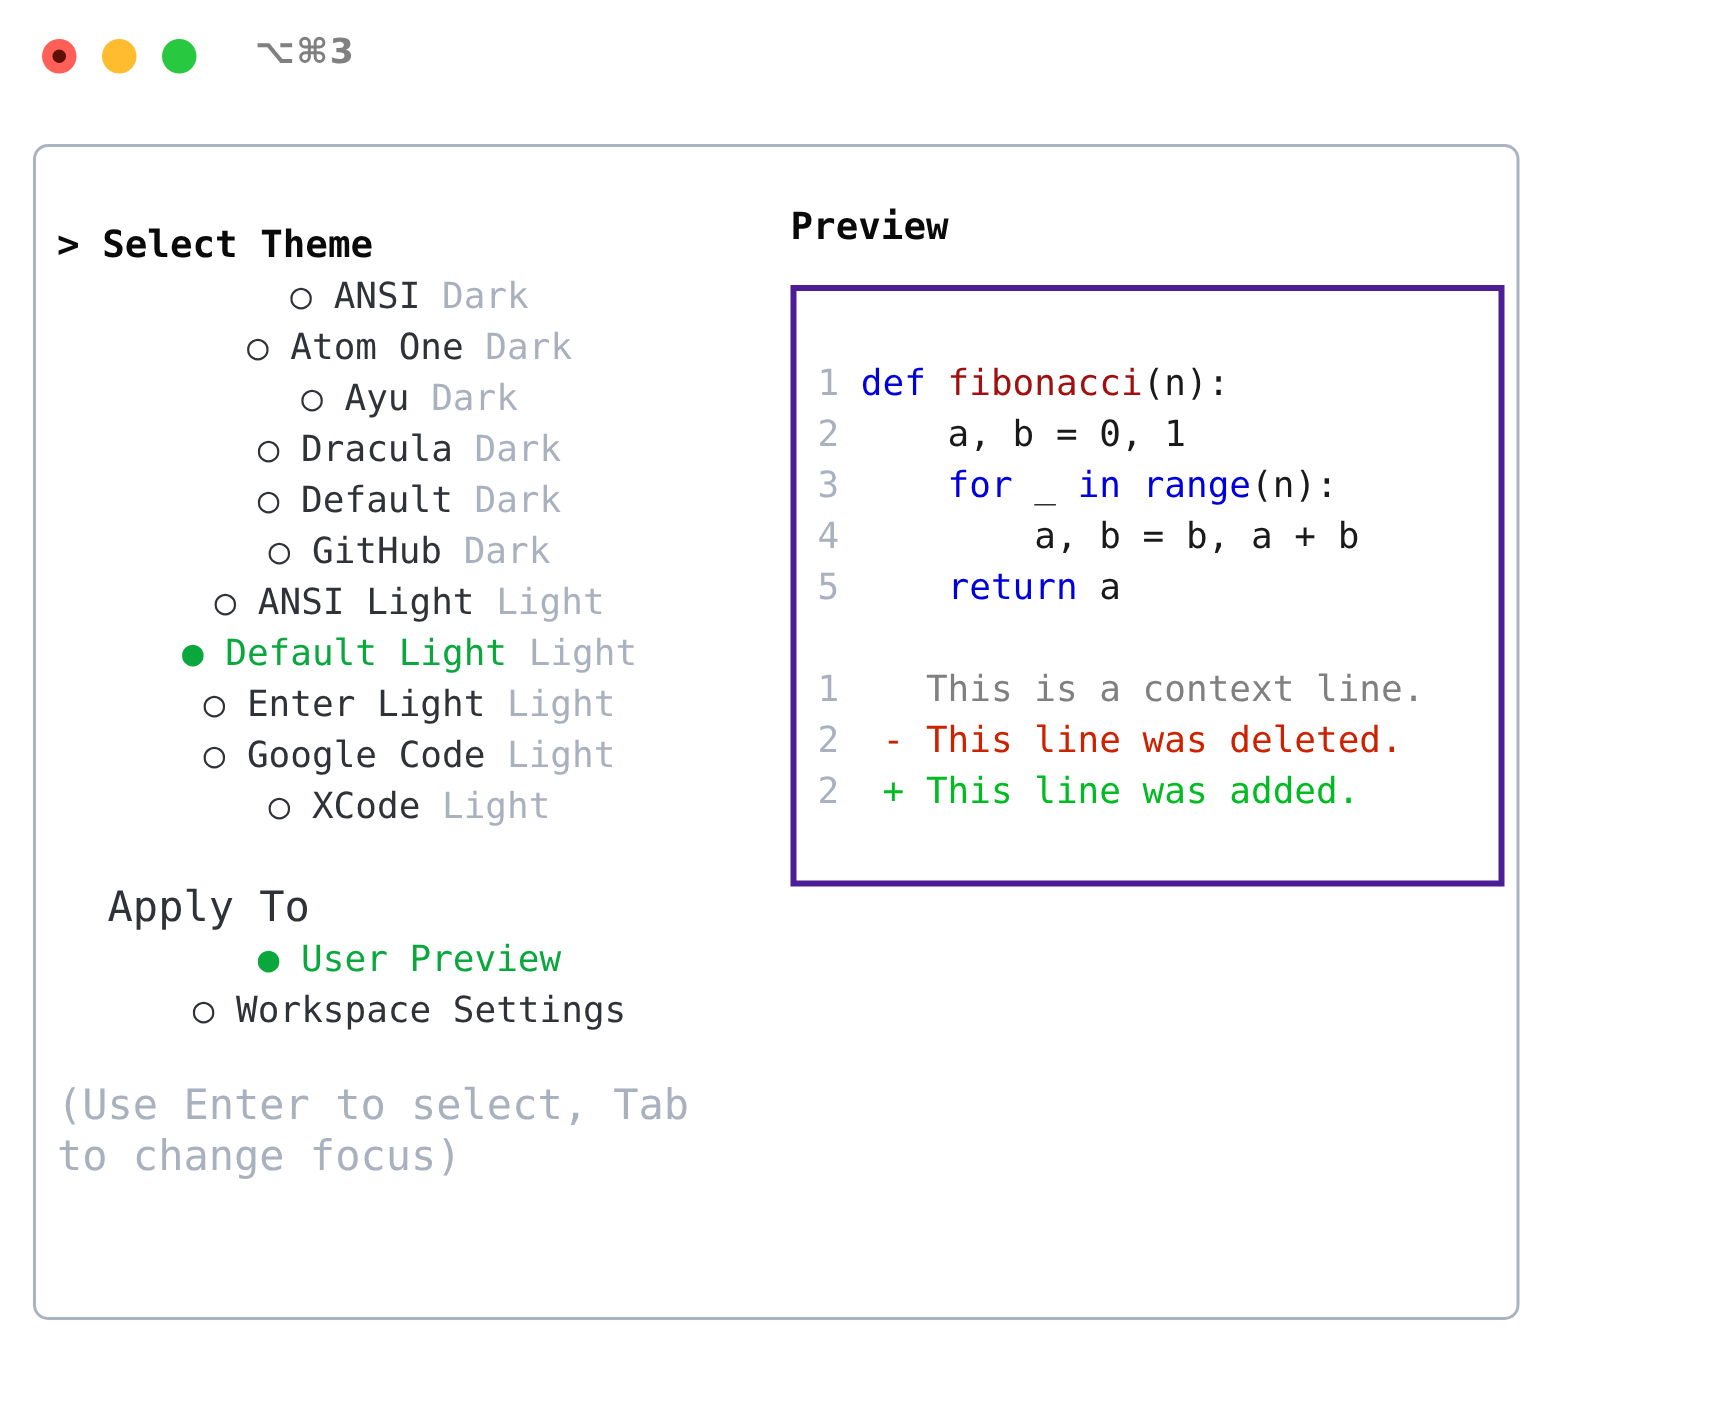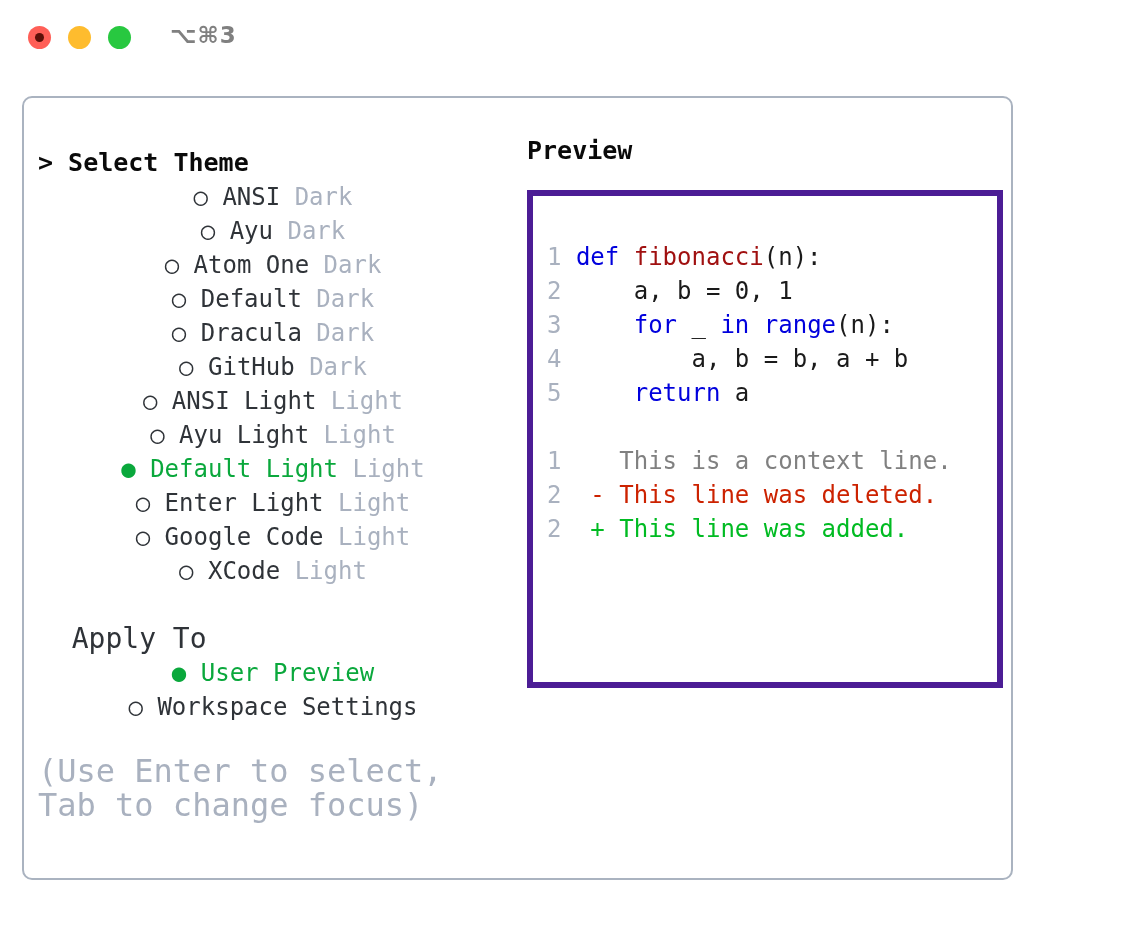--- a/index.html
+++ b/index.html
@@ -126,21 +126,21 @@
   .group-header {
     font-size: 28px;
     line-height: 34px;
     color: #2f3338;
     white-space: pre;
     display: block;
   }
 
   .hint {
     margin-top: 30px;
-    font-size: 32px;
+    font-size: 28px;
     line-height: 34px;
     color: #a9b1bf;
     width: 430px;
     white-space: normal;
   }
 
   
   .right-col {
     position: absolute;
     left: 478px;
@@ -153,22 +153,22 @@
     font-size: 25px;
     font-weight: bold;
     color: #0a0a0a;
     line-height: 34px;
     white-space: pre;
   }
 
   .preview-box {
     margin-top: 22px;
     width: 476px;
-    height: 498px;
-    border: 6px solid #4c1d95;
+    height: 401px;
+    border: 4px solid #4c1d95;
     box-sizing: border-box;
     background: #ffffff;
     position: relative;
   }
 
   .code {
     position: absolute;
     left: 14px;
     top: 44px;
     font-size: 24px;
@@ -201,27 +201,26 @@
     <div class="title-shortcut">⌥⌘3</div>
   </div>
 
   <div class="panel">
     <div class="columns">
 
       <div class="left-col">
         <div class="list-header">&gt; Select Theme</div>
         <div id="theme-list">
             <div class="opt"><span class="bullet">○</span><span> ANSI </span><span class="tag">Dark</span></div>
+            <div class="opt"><span class="bullet">○</span><span> Atom One </span><span class="tag">Dark</span></div>
             <div class="opt"><span class="bullet">○</span><span> Ayu </span><span class="tag">Dark</span></div>
-            <div class="opt"><span class="bullet">○</span><span> Atom One </span><span class="tag">Dark</span></div>
+            <div class="opt"><span class="bullet">○</span><span> Dracula </span><span class="tag">Dark</span></div>
             <div class="opt"><span class="bullet">○</span><span> Default </span><span class="tag">Dark</span></div>
-            <div class="opt"><span class="bullet">○</span><span> Dracula </span><span class="tag">Dark</span></div>
             <div class="opt"><span class="bullet">○</span><span> GitHub </span><span class="tag">Dark</span></div>
             <div class="opt"><span class="bullet">○</span><span> ANSI Light </span><span class="tag">Light</span></div>
-            <div class="opt"><span class="bullet">○</span><span> Ayu Light </span><span class="tag">Light</span></div>
             <div class="opt selected"><span class="bullet">●</span><span> Default Light </span><span class="tag">Light</span></div>
             <div class="opt"><span class="bullet">○</span><span> Enter Light </span><span class="tag">Light</span></div>
             <div class="opt"><span class="bullet">○</span><span> Google Code </span><span class="tag">Light</span></div>
             <div class="opt"><span class="bullet">○</span><span> XCode </span><span class="tag">Light</span></div>
           </div>
         <div class="spacer-1"></div>
         <div class="group-header">  Apply To</div>
         <div id="apply-list">
             <div class="opt selected"><span class="bullet">●</span><span> User Preview</span></div>
             <div class="opt"><span class="bullet">○</span><span> Workspace Settings</span></div>

